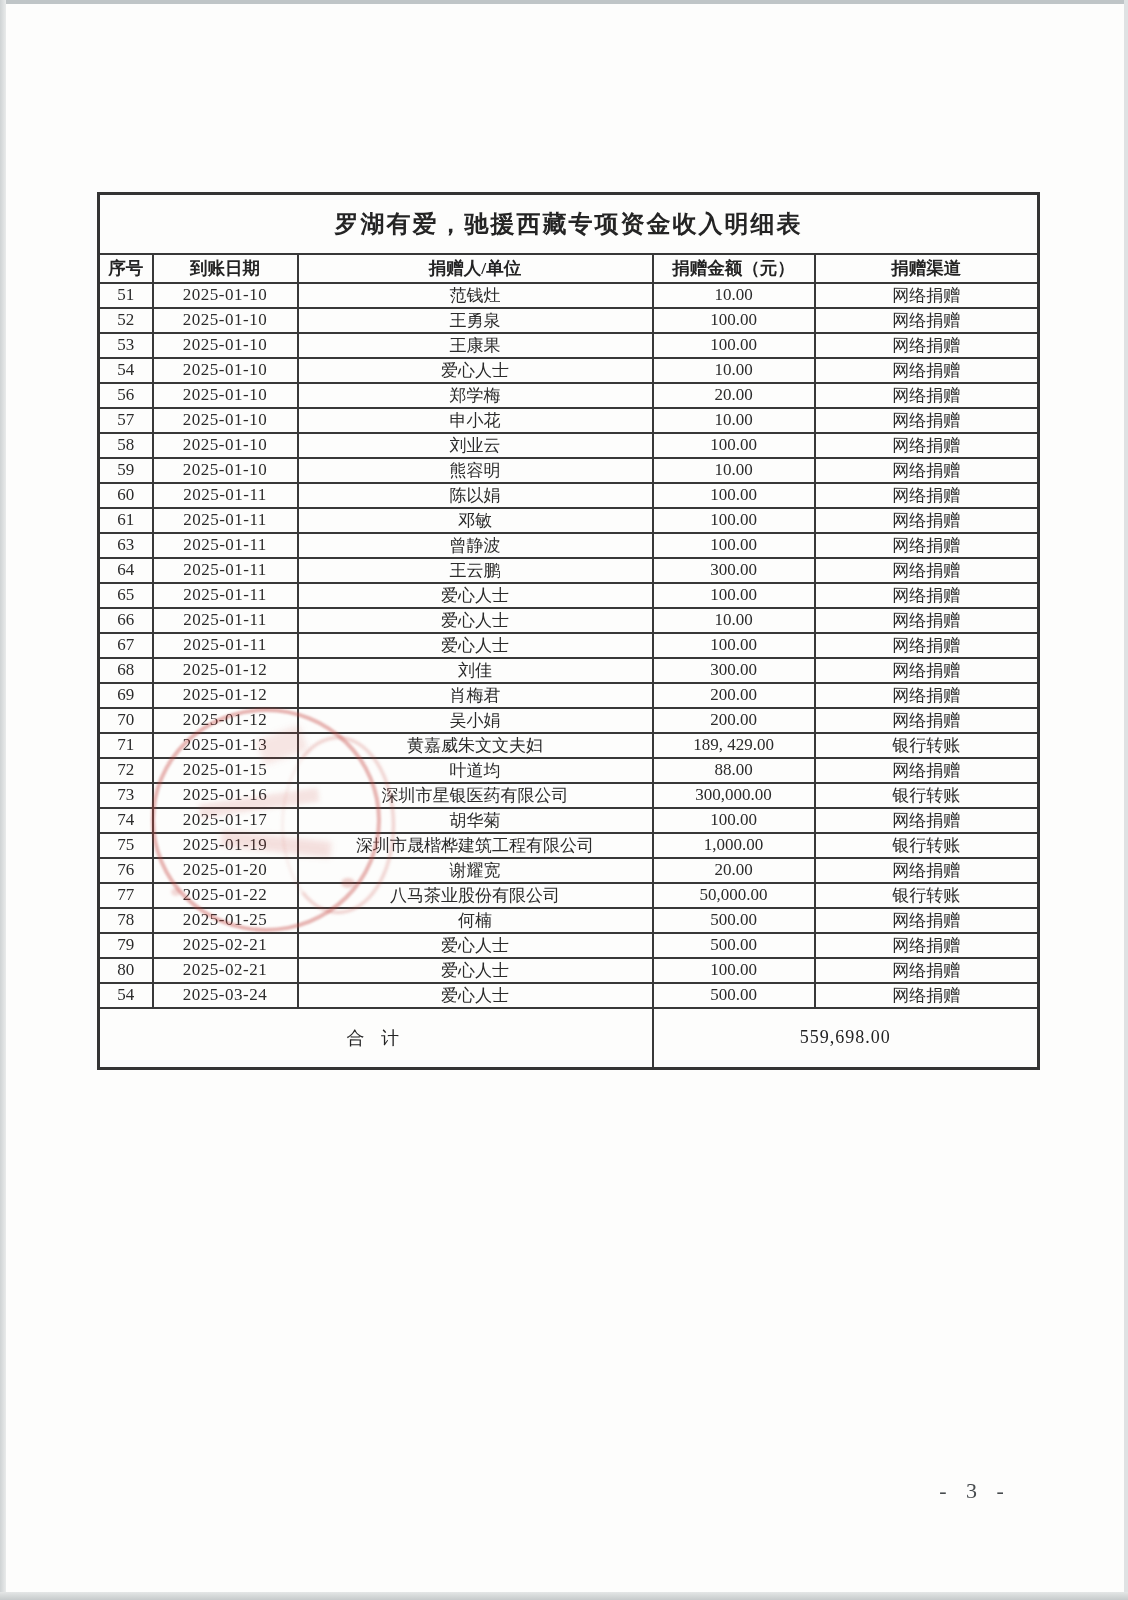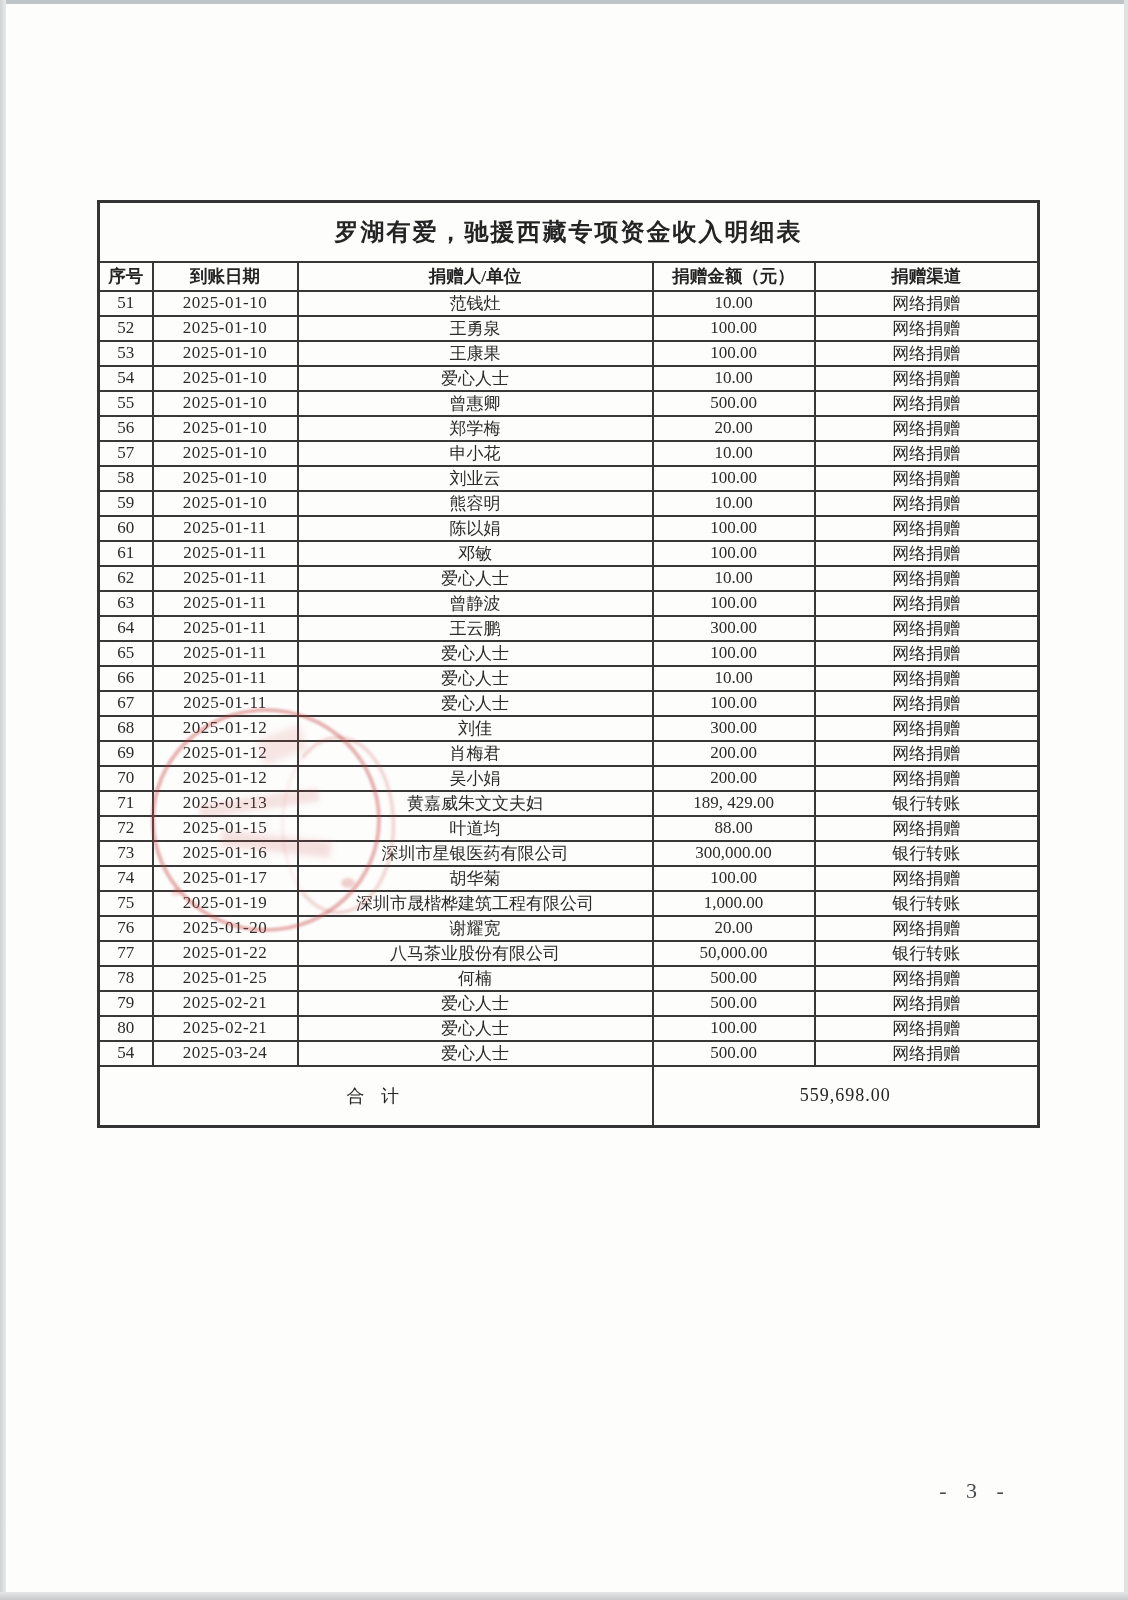--- a/index.html
+++ b/index.html
@@ -14,21 +14,21 @@
   .scan-edge { position: absolute; z-index: 5; }
   .edge-top    { left: 0; top: 0; width: 1128px; height: 4px; background: #bfc5c7; }
   .edge-left   { left: 0; top: 0; width: 6px; height: 1600px;
                  background: linear-gradient(to right, #cfd3d4, #e9ebeb); }
   .edge-right  { right: 0; top: 0; width: 4px; height: 1600px; background: #dfe2e3; }
   .edge-bottom { left: 0; bottom: 0; width: 1128px; height: 8px;
                  background: linear-gradient(to bottom, #e4e6e6, #c6cacb); }
 
   table.donation {
     position: absolute;
-    left: 97px; top: 200px;
+    left: 97px; top: 192px;
     width: 940px;
     border-collapse: collapse;
     table-layout: fixed;
     border: 3px solid #343434;
   }
   table.donation td, table.donation th {
     border: 2px solid #383838;
     text-align: center;
     vertical-align: middle;
     padding: 0;
@@ -168,27 +168,20 @@
         <td>网络捐赠</td>
       </tr>
       <tr>
         <td>54</td>
         <td>2025-01-10</td>
         <td>爱心人士</td>
         <td>10.00</td>
         <td>网络捐赠</td>
       </tr>
       <tr>
-        <td>55</td>
-        <td>2025-01-10</td>
-        <td>曾惠卿</td>
-        <td>500.00</td>
-        <td>网络捐赠</td>
-      </tr>
-      <tr>
         <td>56</td>
         <td>2025-01-10</td>
         <td>郑学梅</td>
         <td>20.00</td>
         <td>网络捐赠</td>
       </tr>
       <tr>
         <td>57</td>
         <td>2025-01-10</td>
         <td>申小花</td>
@@ -214,27 +207,20 @@
         <td>2025-01-11</td>
         <td>陈以娟</td>
         <td>100.00</td>
         <td>网络捐赠</td>
       </tr>
       <tr>
         <td>61</td>
         <td>2025-01-11</td>
         <td>邓敏</td>
         <td>100.00</td>
-        <td>网络捐赠</td>
-      </tr>
-      <tr>
-        <td>62</td>
-        <td>2025-01-11</td>
-        <td>爱心人士</td>
-        <td>10.00</td>
         <td>网络捐赠</td>
       </tr>
       <tr>
         <td>63</td>
         <td>2025-01-11</td>
         <td>曾静波</td>
         <td>100.00</td>
         <td>网络捐赠</td>
       </tr>
       <tr>

